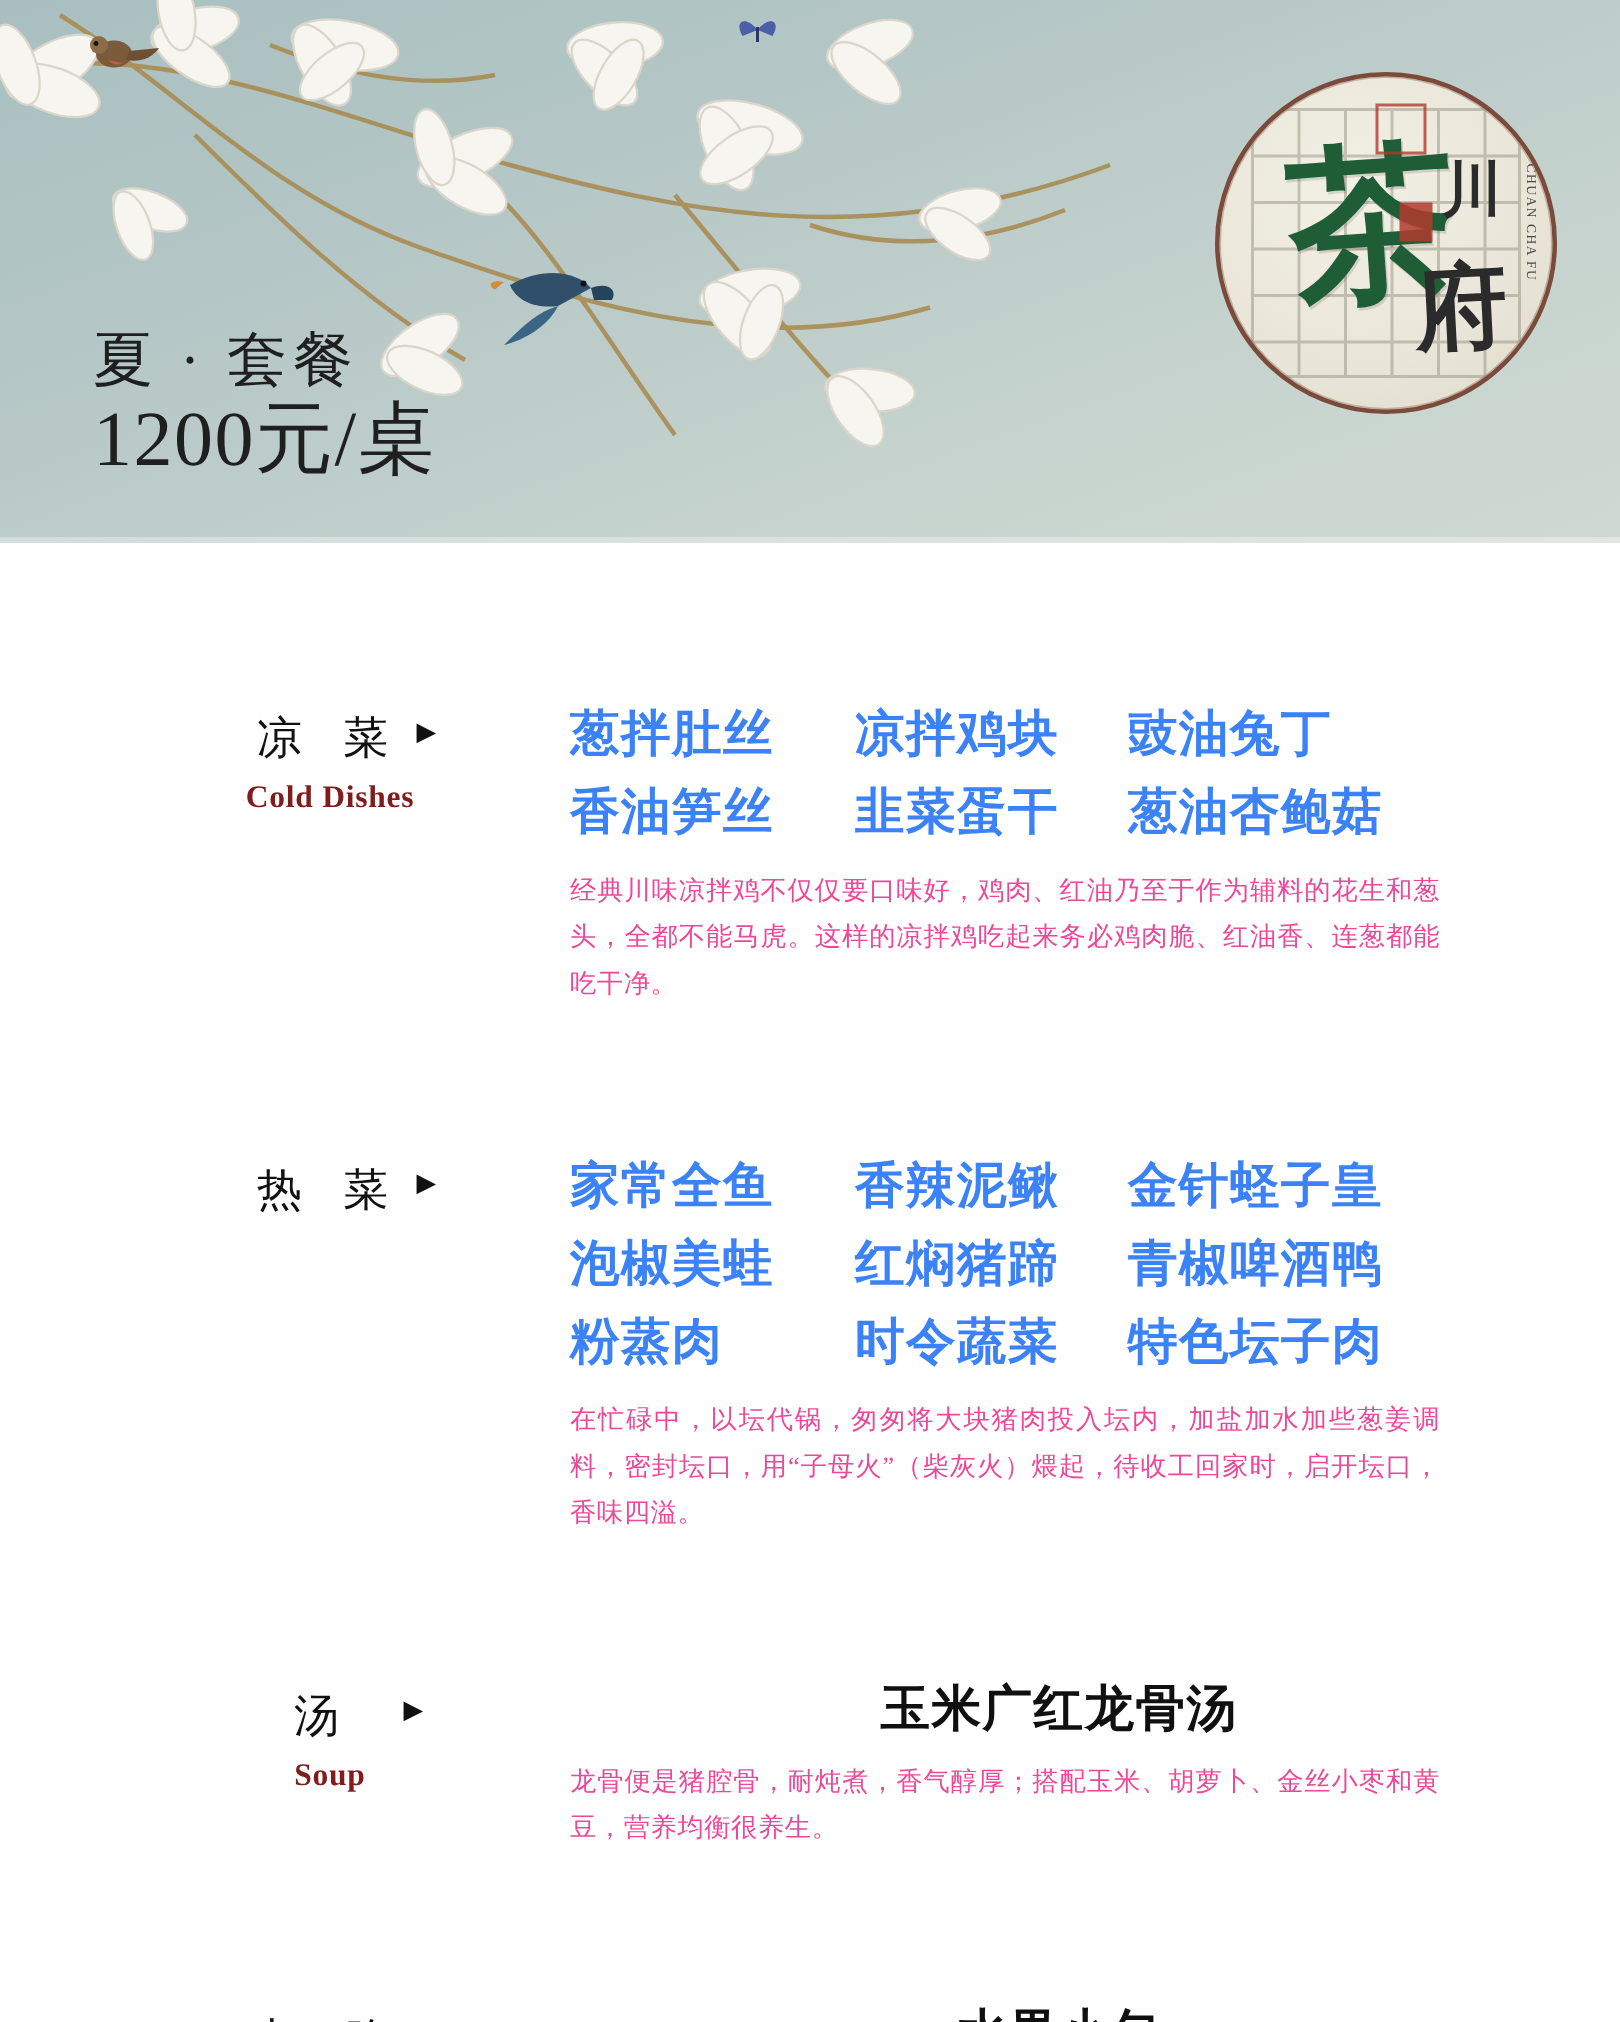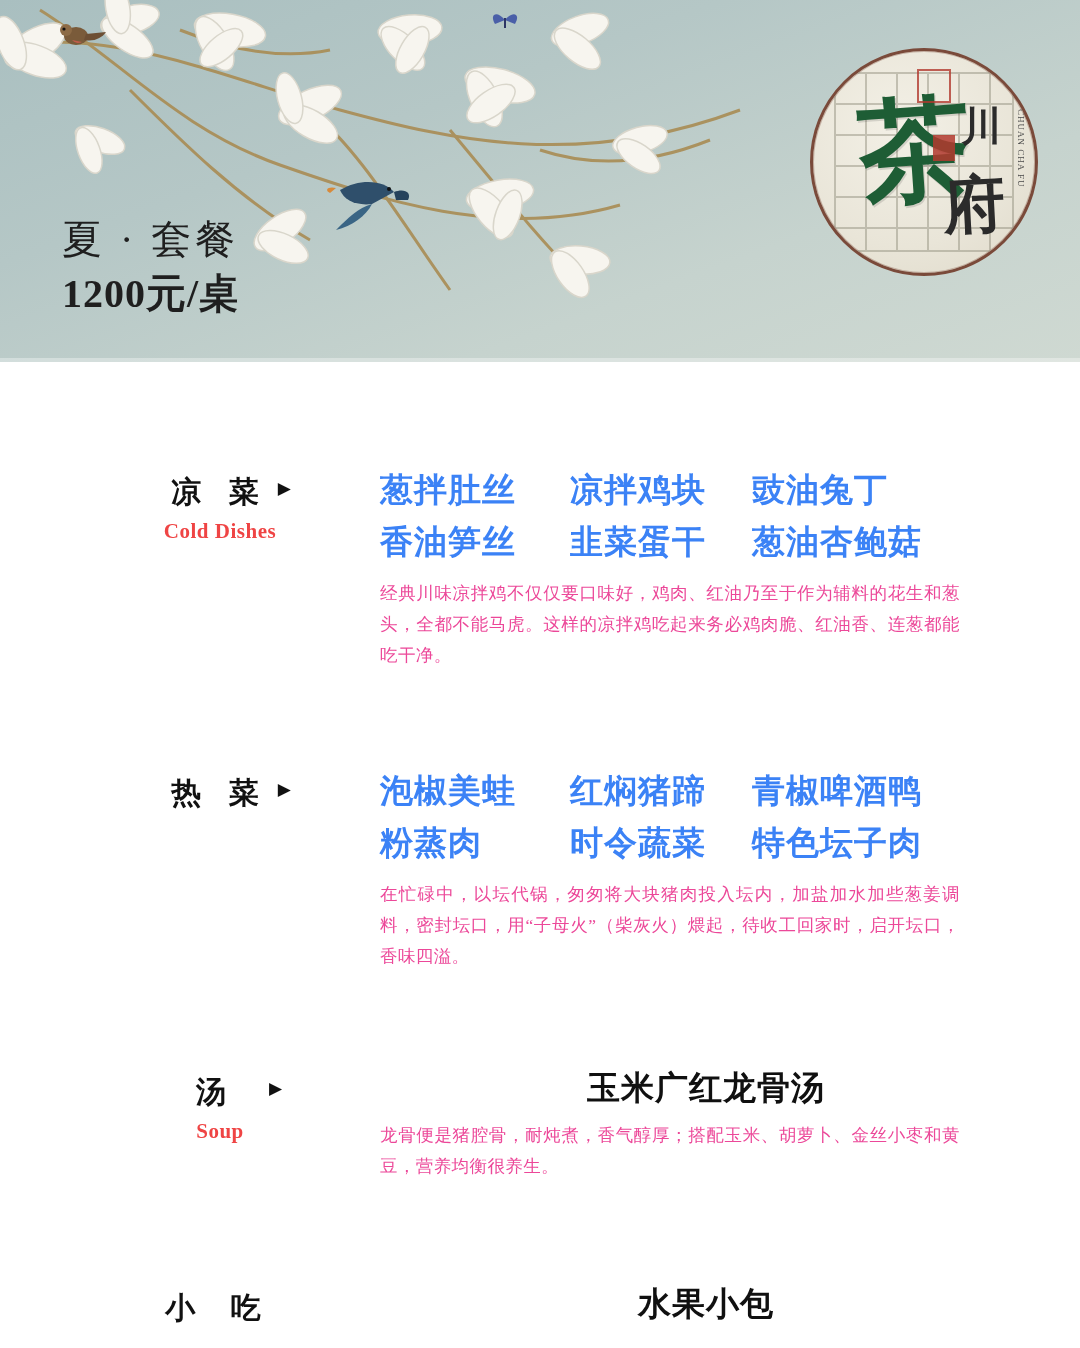--- a/index.html
+++ b/index.html
@@ -122,25 +122,24 @@
     top: 212px;
     color: #1f1f1f;
   }
   .header-title .line1 {
     font-size: 40px;
     letter-spacing: 4px;
     font-family: "Liberation Serif", serif;
     line-height: 56px;
   }
   .header-title .line2 {
-    font-size: 40px;
+    font-size: 52px;
     letter-spacing: 1px;
     line-height: 52px;
     font-family: "Liberation Serif", serif;
-    font-weight: bold;
   }
 
   
   .menu {
     position: relative;
     padding: 0;
   }
   .section {
     display: flex;
     align-items: flex-start;
@@ -149,37 +148,37 @@
   .sec-label {
     width: 320px;
     flex: 0 0 320px;
     text-align: center;
     padding-top: 14px;
     position: relative;
   }
   .sec-cn {
     font-size: 30px;
     letter-spacing: 10px;
-    font-weight: 700;
+    font-weight: 400;
     color: #111;
     display: inline-block;
     position: relative;
   }
   .sec-cn .arrow {
     position: absolute;
     right: -22px;
     top: 6px;
     font-size: 17px;
     letter-spacing: 0;
     color: #111;
   }
   .sec-en {
     font-size: 21px;
     font-weight: 700;
-    color: #ef4444;
+    color: #7f1d1d;
     margin-top: 6px;
     letter-spacing: 0.5px;
     font-family: "Liberation Serif", serif;
   }
   .sec-body {
     flex: 1 1 auto;
     padding-top: 6px;
   }
   .dish-rows {
     margin-bottom: 10px;
@@ -370,20 +369,25 @@
   <div class="section" id="section-hot">
     <div class="sec-label">
       <div class="sec-cn">
         <span>热 菜</span>
         <span class="arrow">▶</span>
       </div>
     </div>
     <div class="sec-body">
       <div class="dish-rows">
         <div class="dish-row">
+          <span class="dish w1">家常全鱼</span>
+          <span class="dish w2">香辣泥鳅</span>
+          <span class="dish">金针蛏子皇</span>
+        </div>
+        <div class="dish-row">
           <span class="dish w1">泡椒美蛙</span>
           <span class="dish w2">红焖猪蹄</span>
           <span class="dish">青椒啤酒鸭</span>
         </div>
         <div class="dish-row">
           <span class="dish w1">粉蒸肉</span>
           <span class="dish w2">时令蔬菜</span>
           <span class="dish">特色坛子肉</span>
         </div>
       </div>

